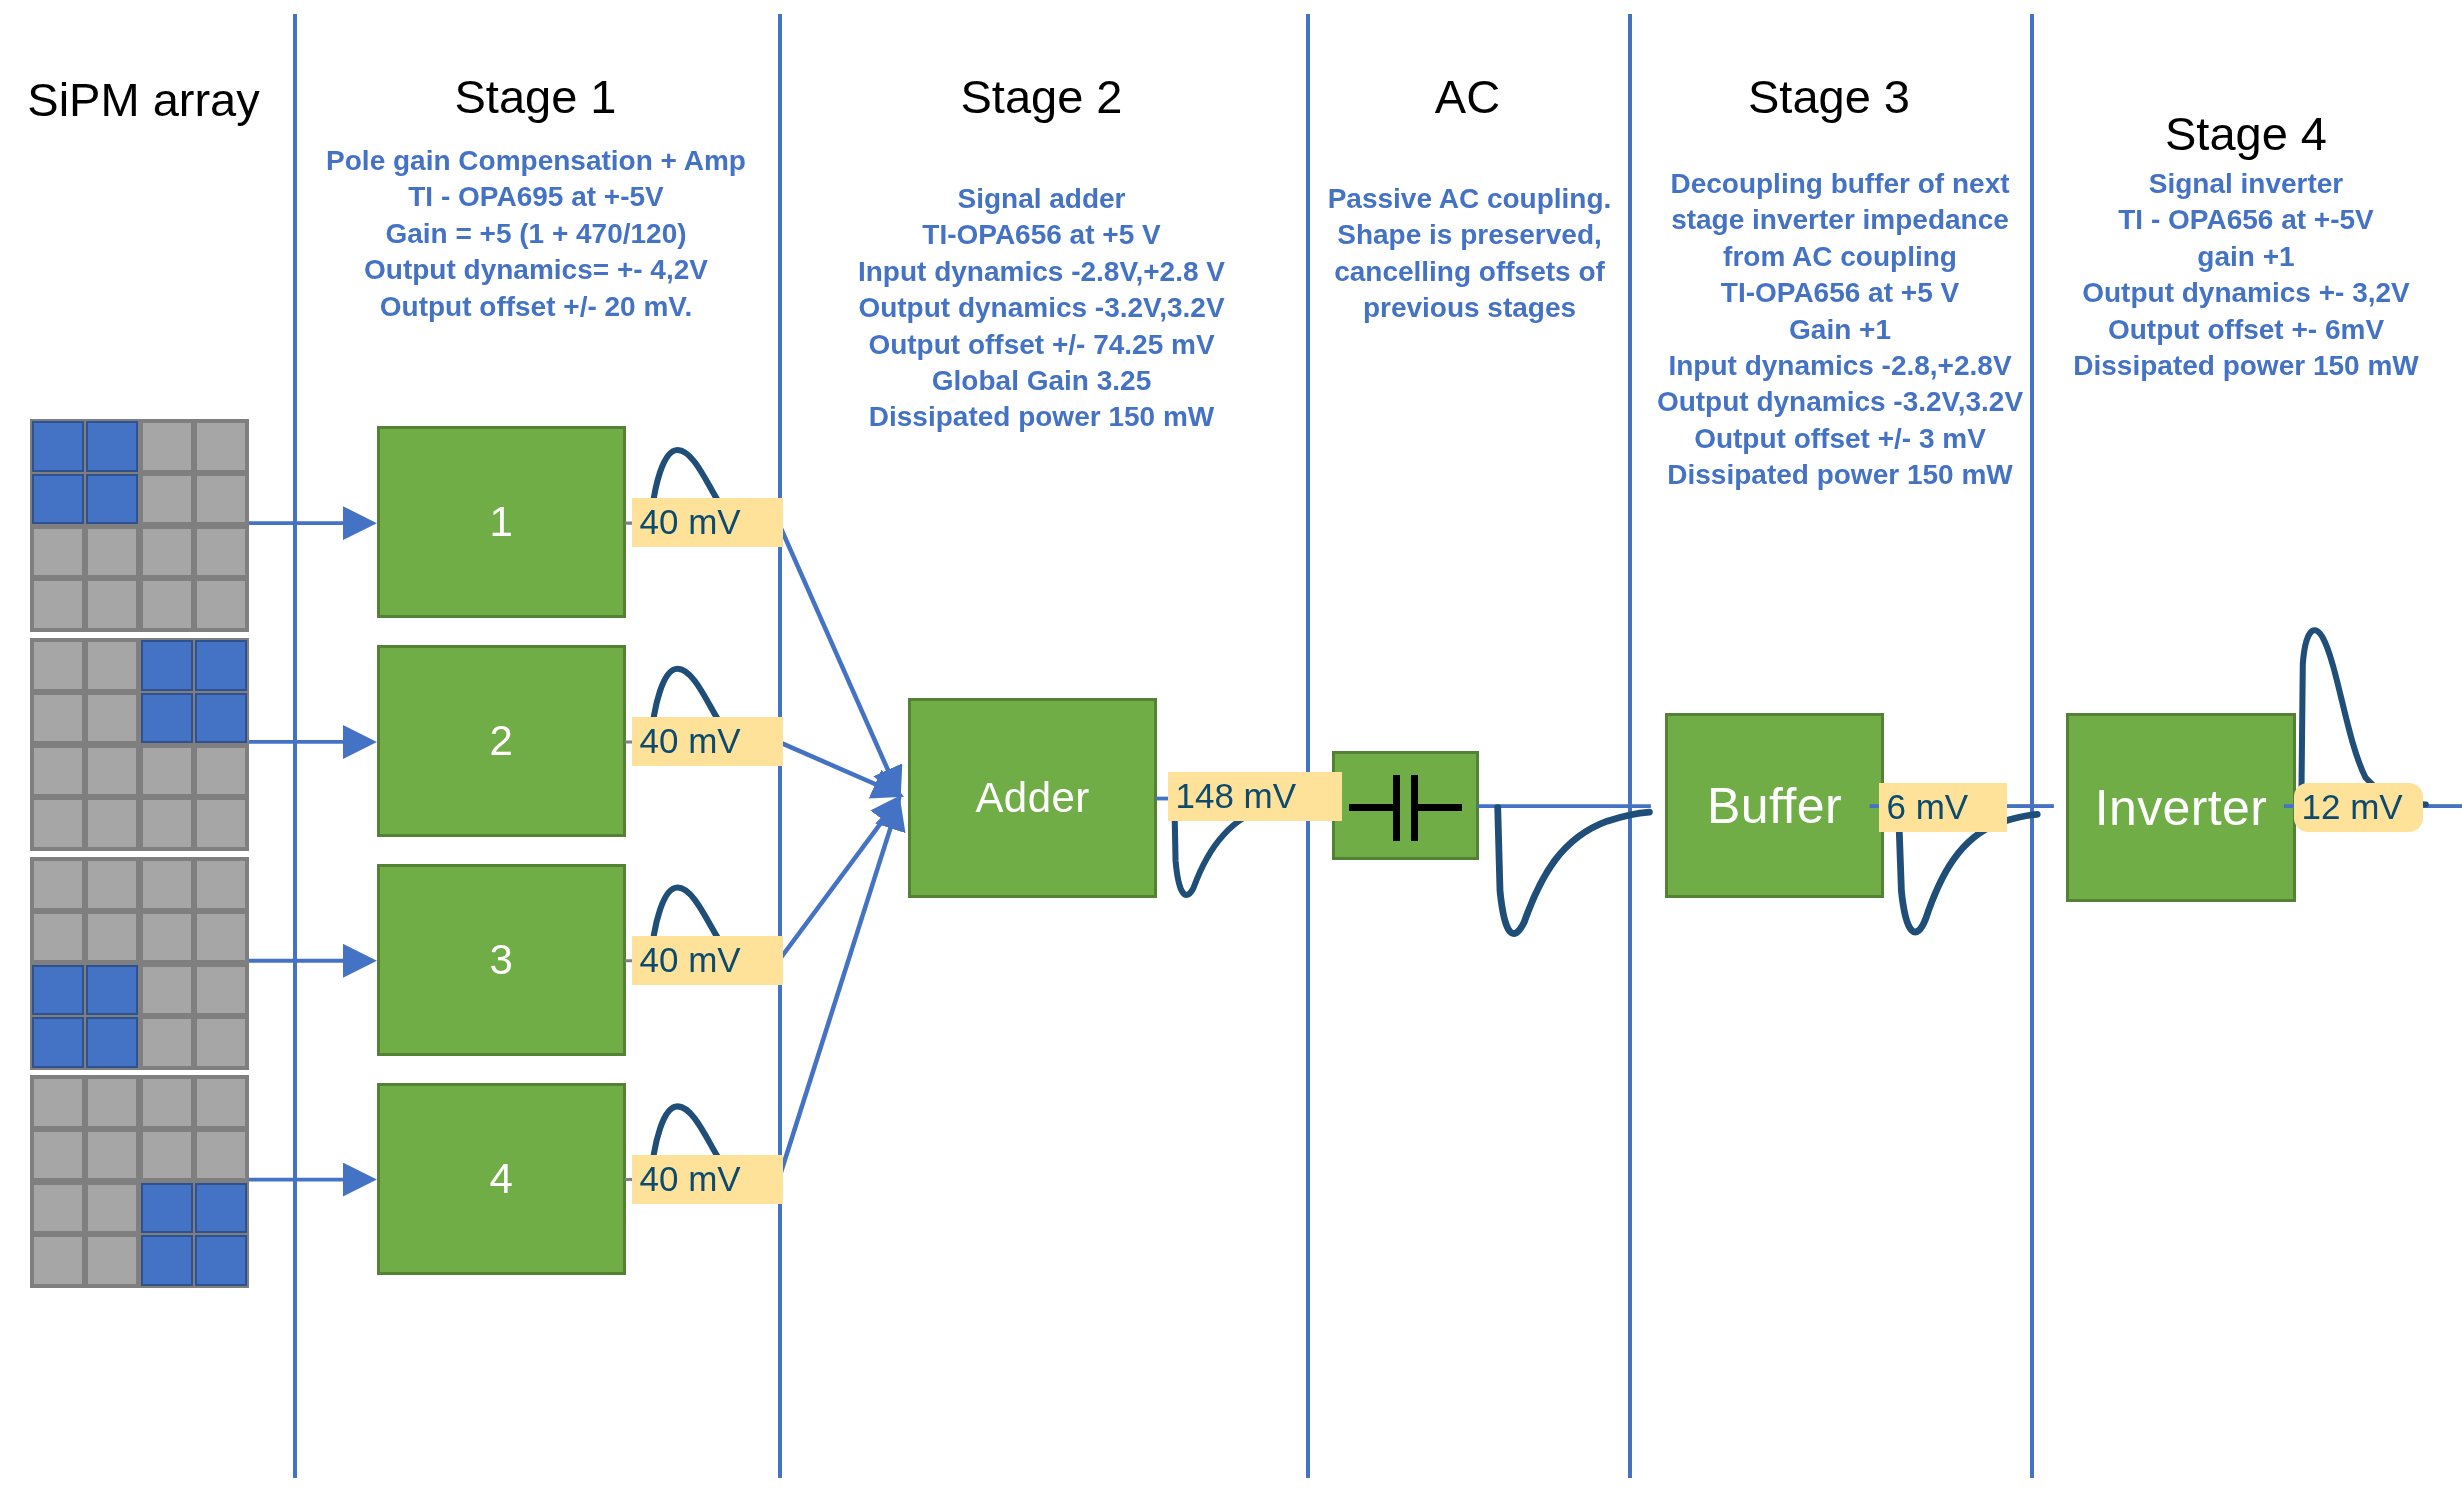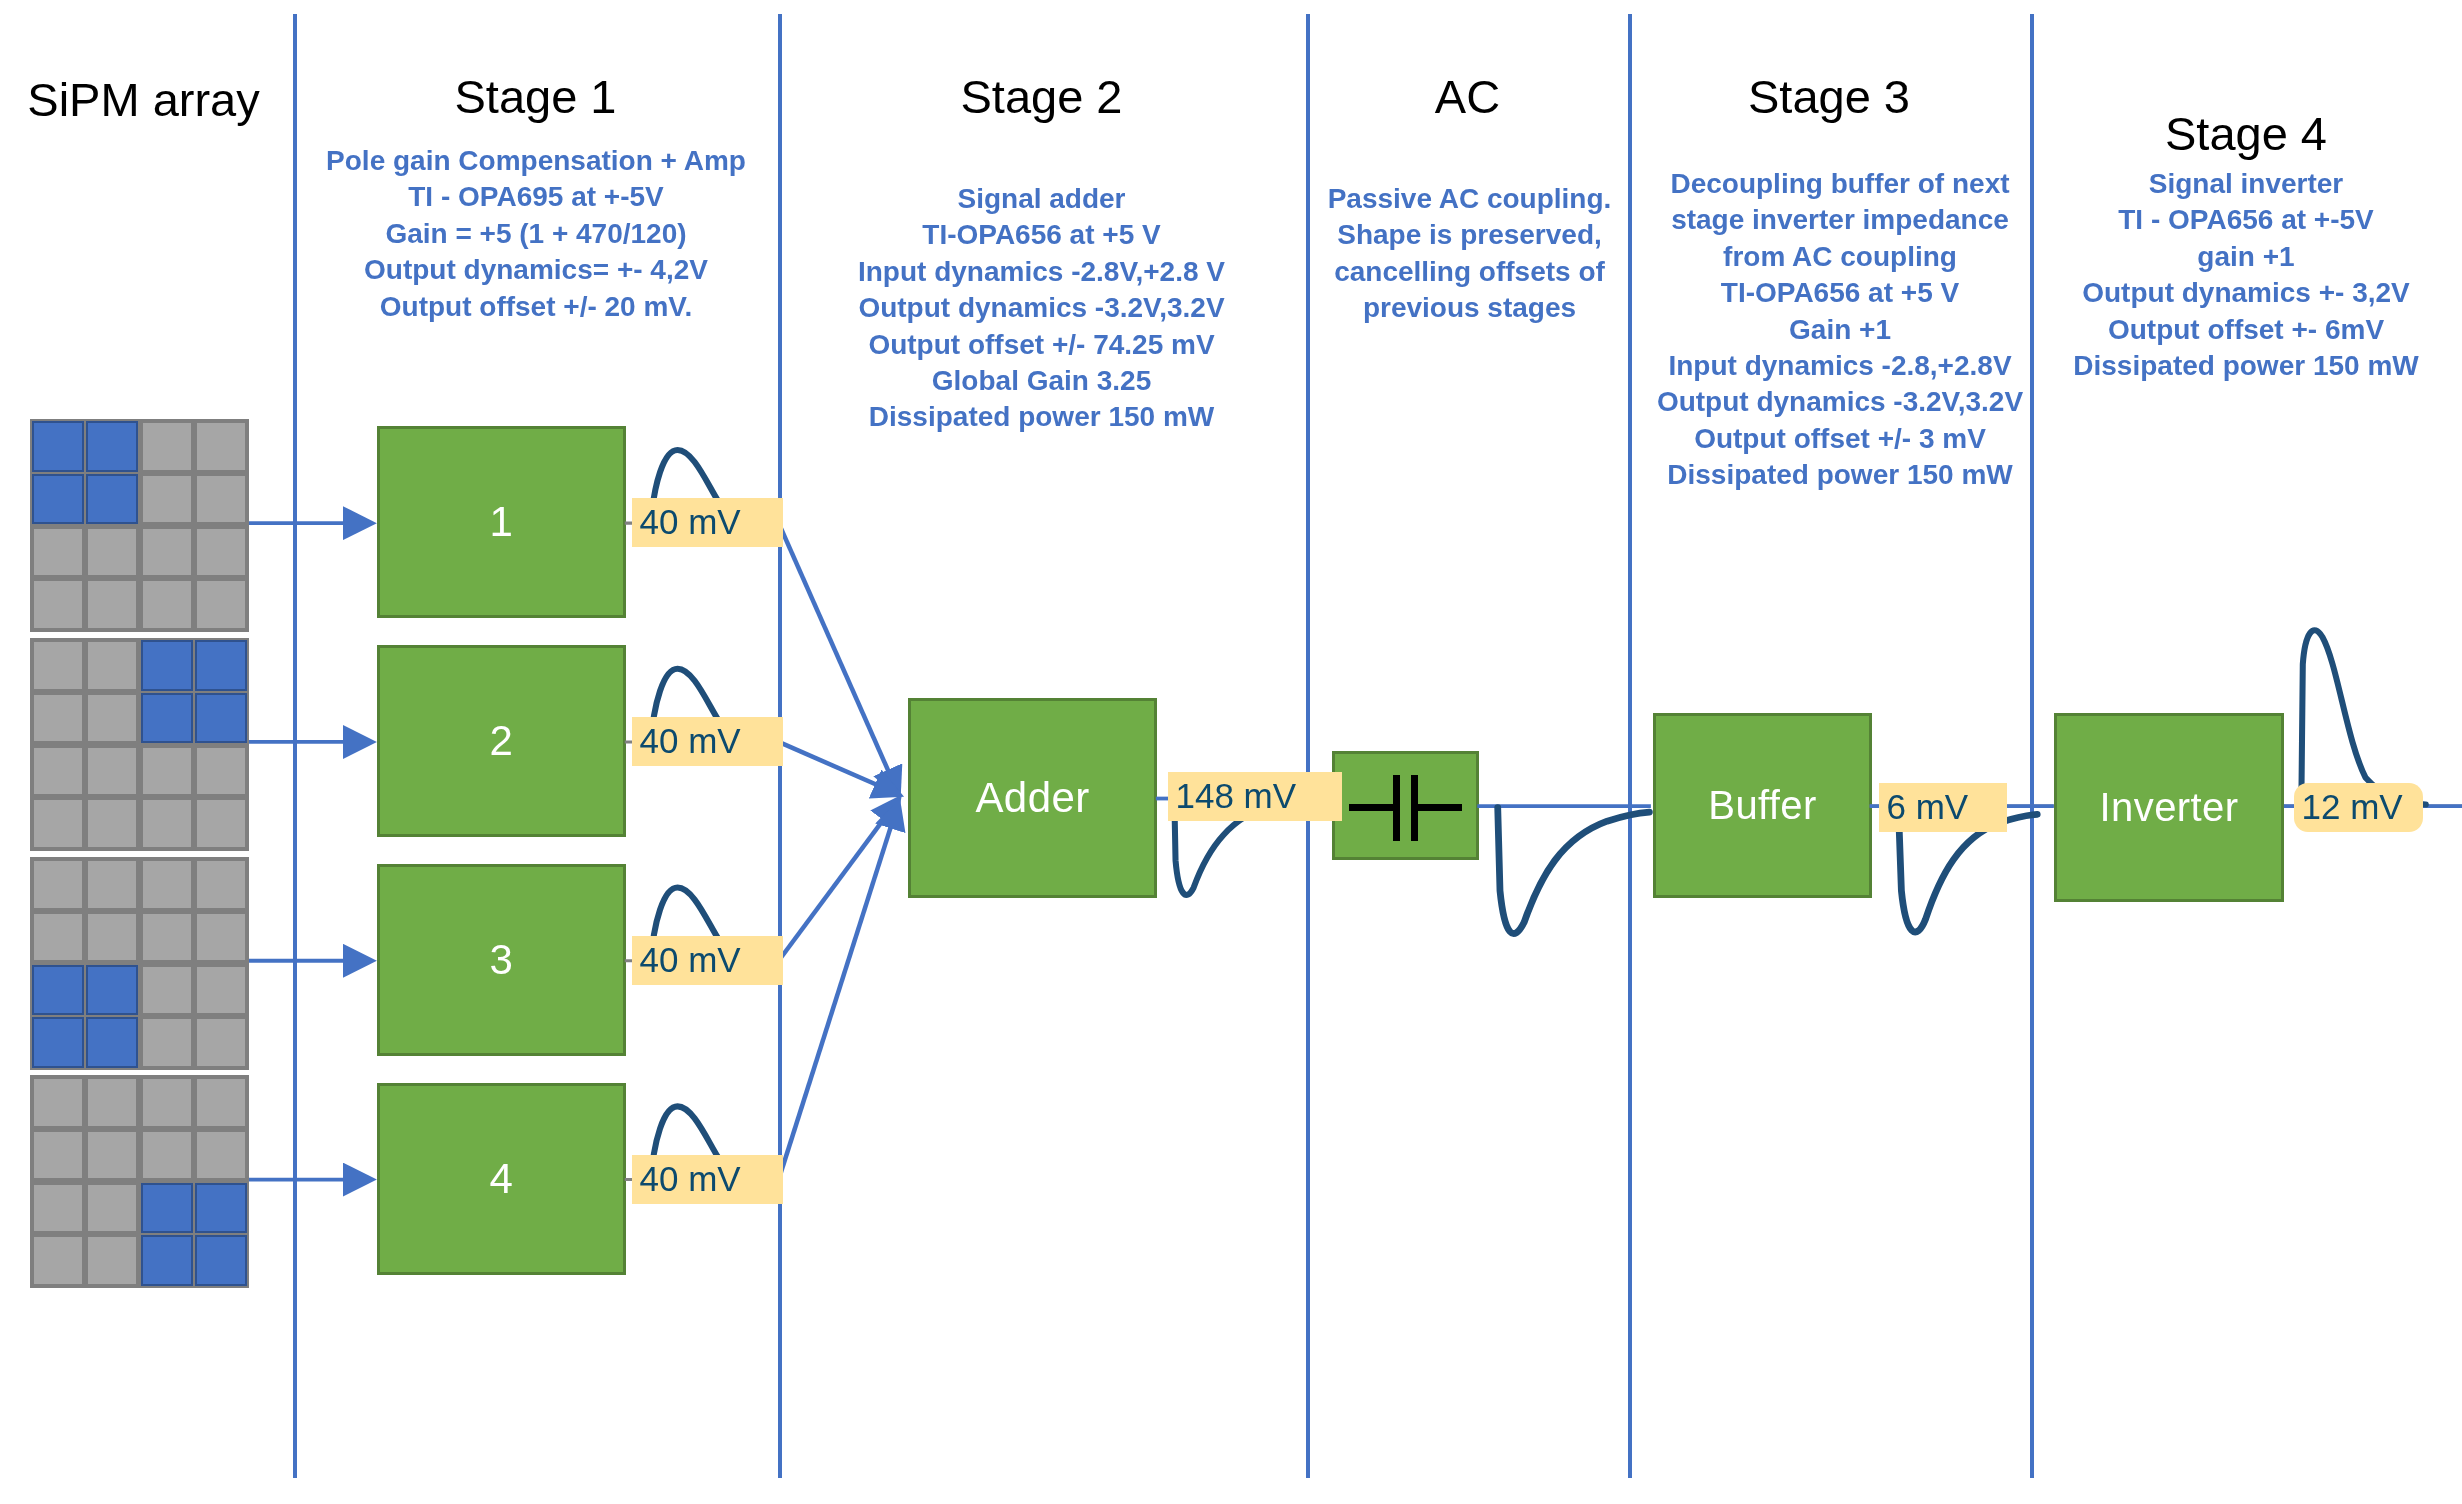--- a/index.html
+++ b/index.html
@@ -74,21 +74,21 @@
     border: 3px solid #548235;
     box-sizing: border-box;
     display: flex;
     align-items: center;
     justify-content: center;
     color: #ffffff;
     font-size: 42px;
     font-weight: normal;
     letter-spacing: 0.4px;
   }
-  .gbox.small-label { font-size: 40px; }
+  .gbox.small-label { font-size: 50px; margin-left: 12px; }
 
   
   .cap-glyph {
     position: relative;
     width: 113px;
     height: 75px;
   }
   .cap-glyph .lead {
     position: absolute;
     top: 36px;

